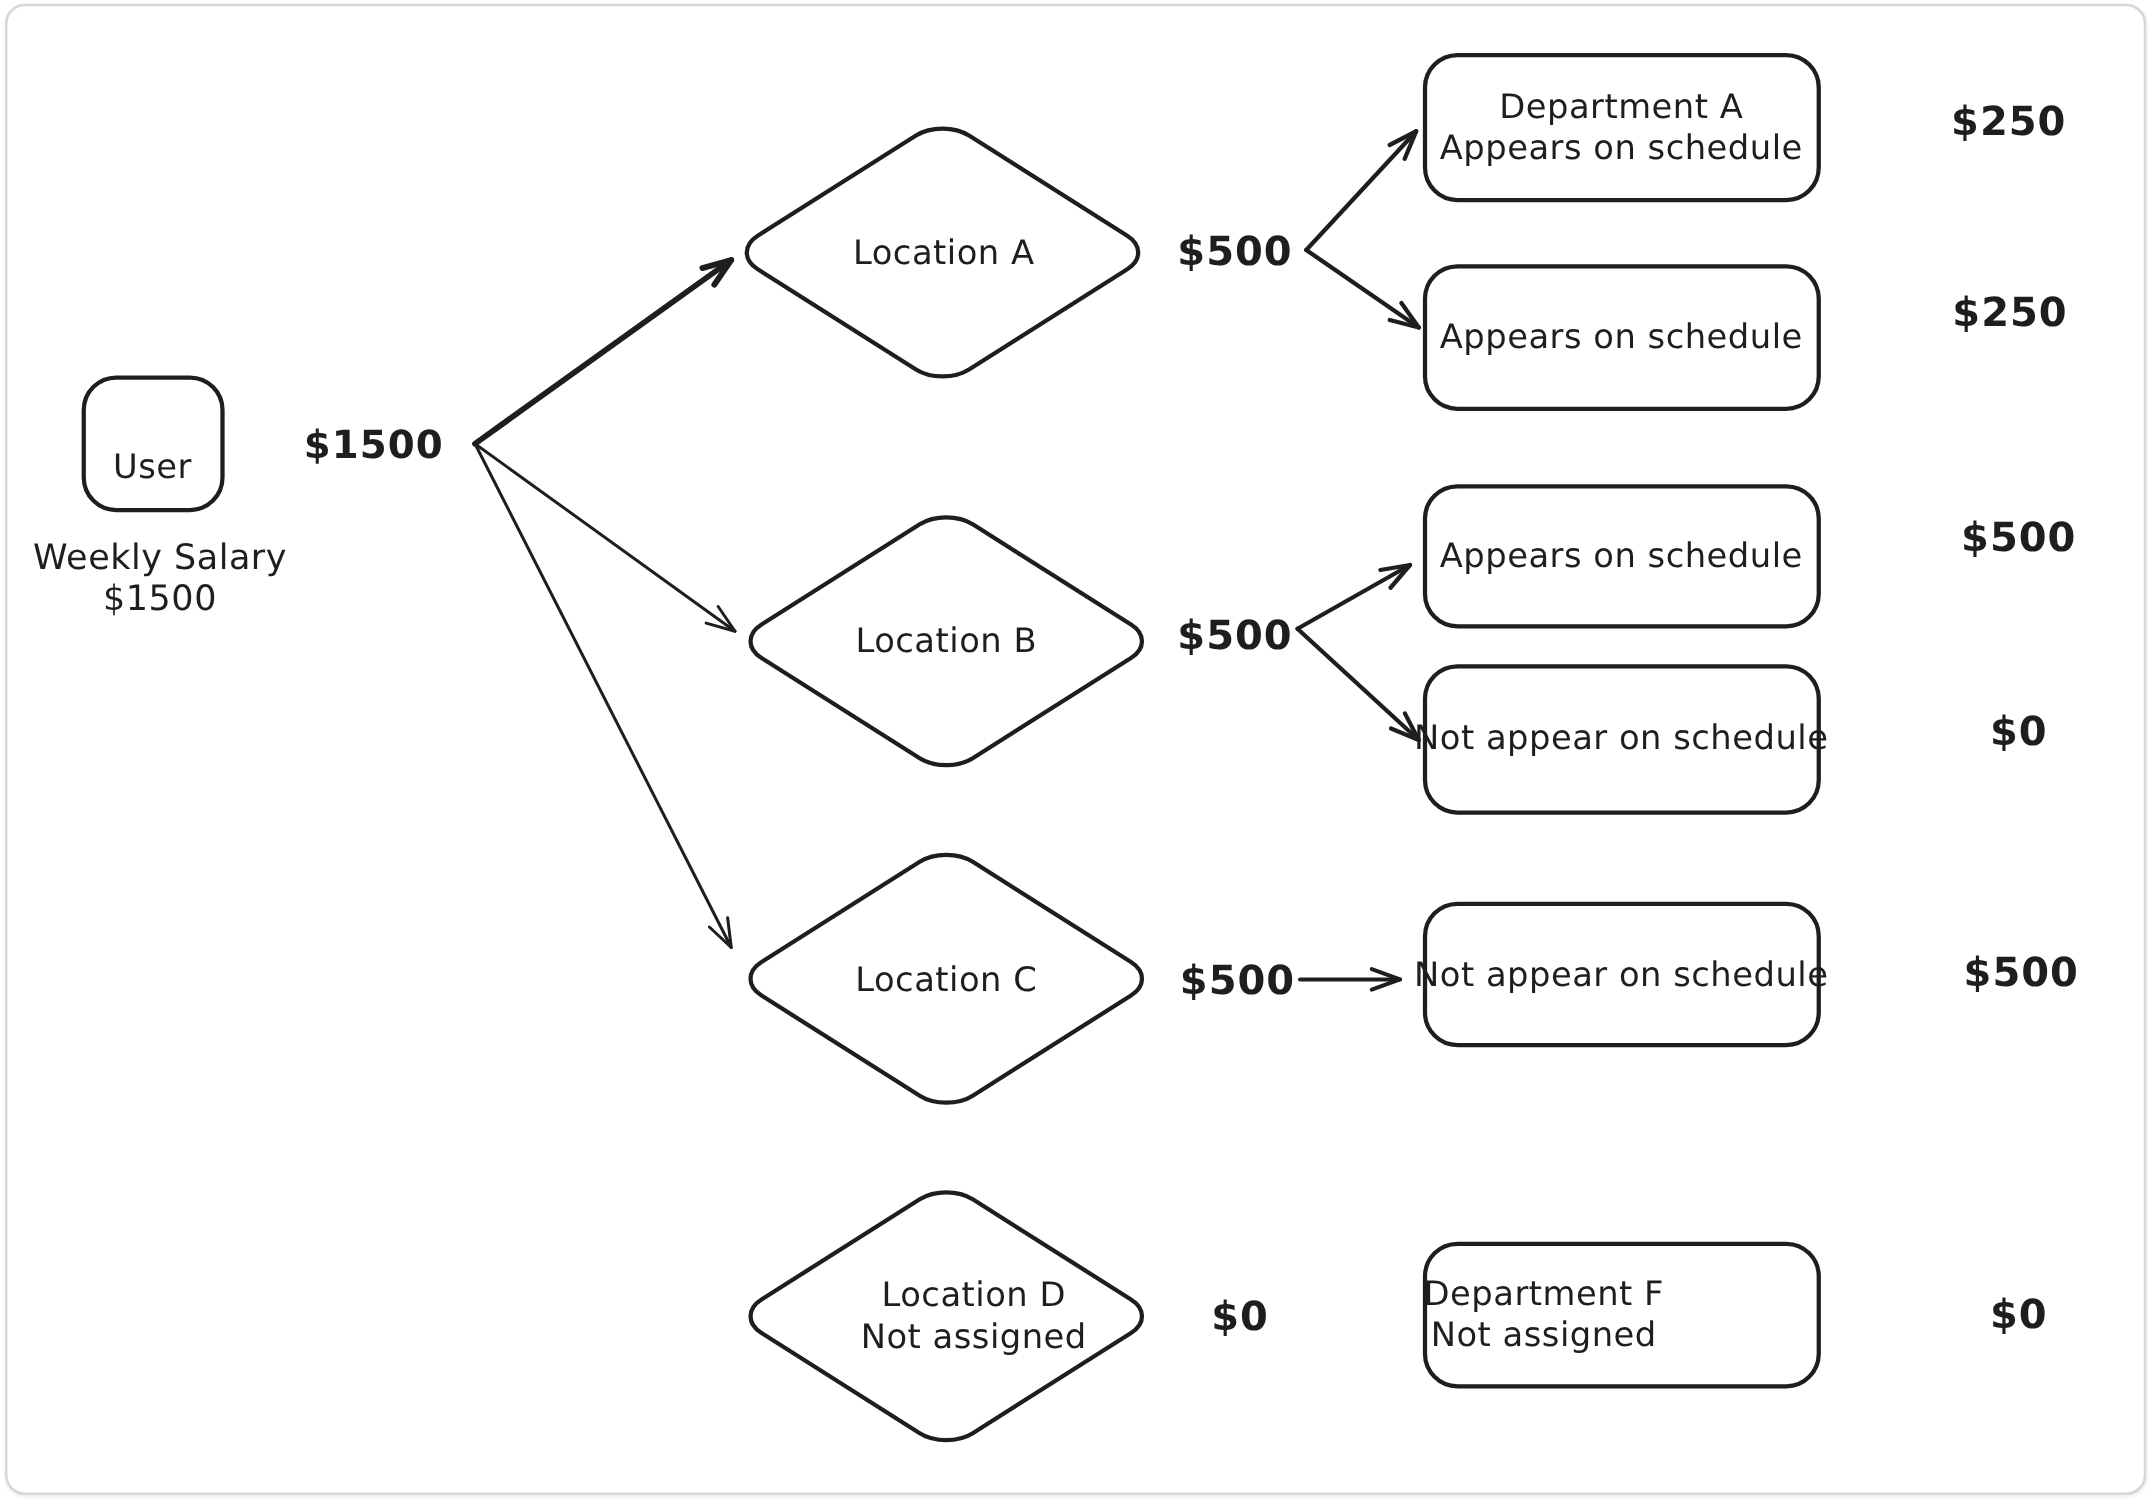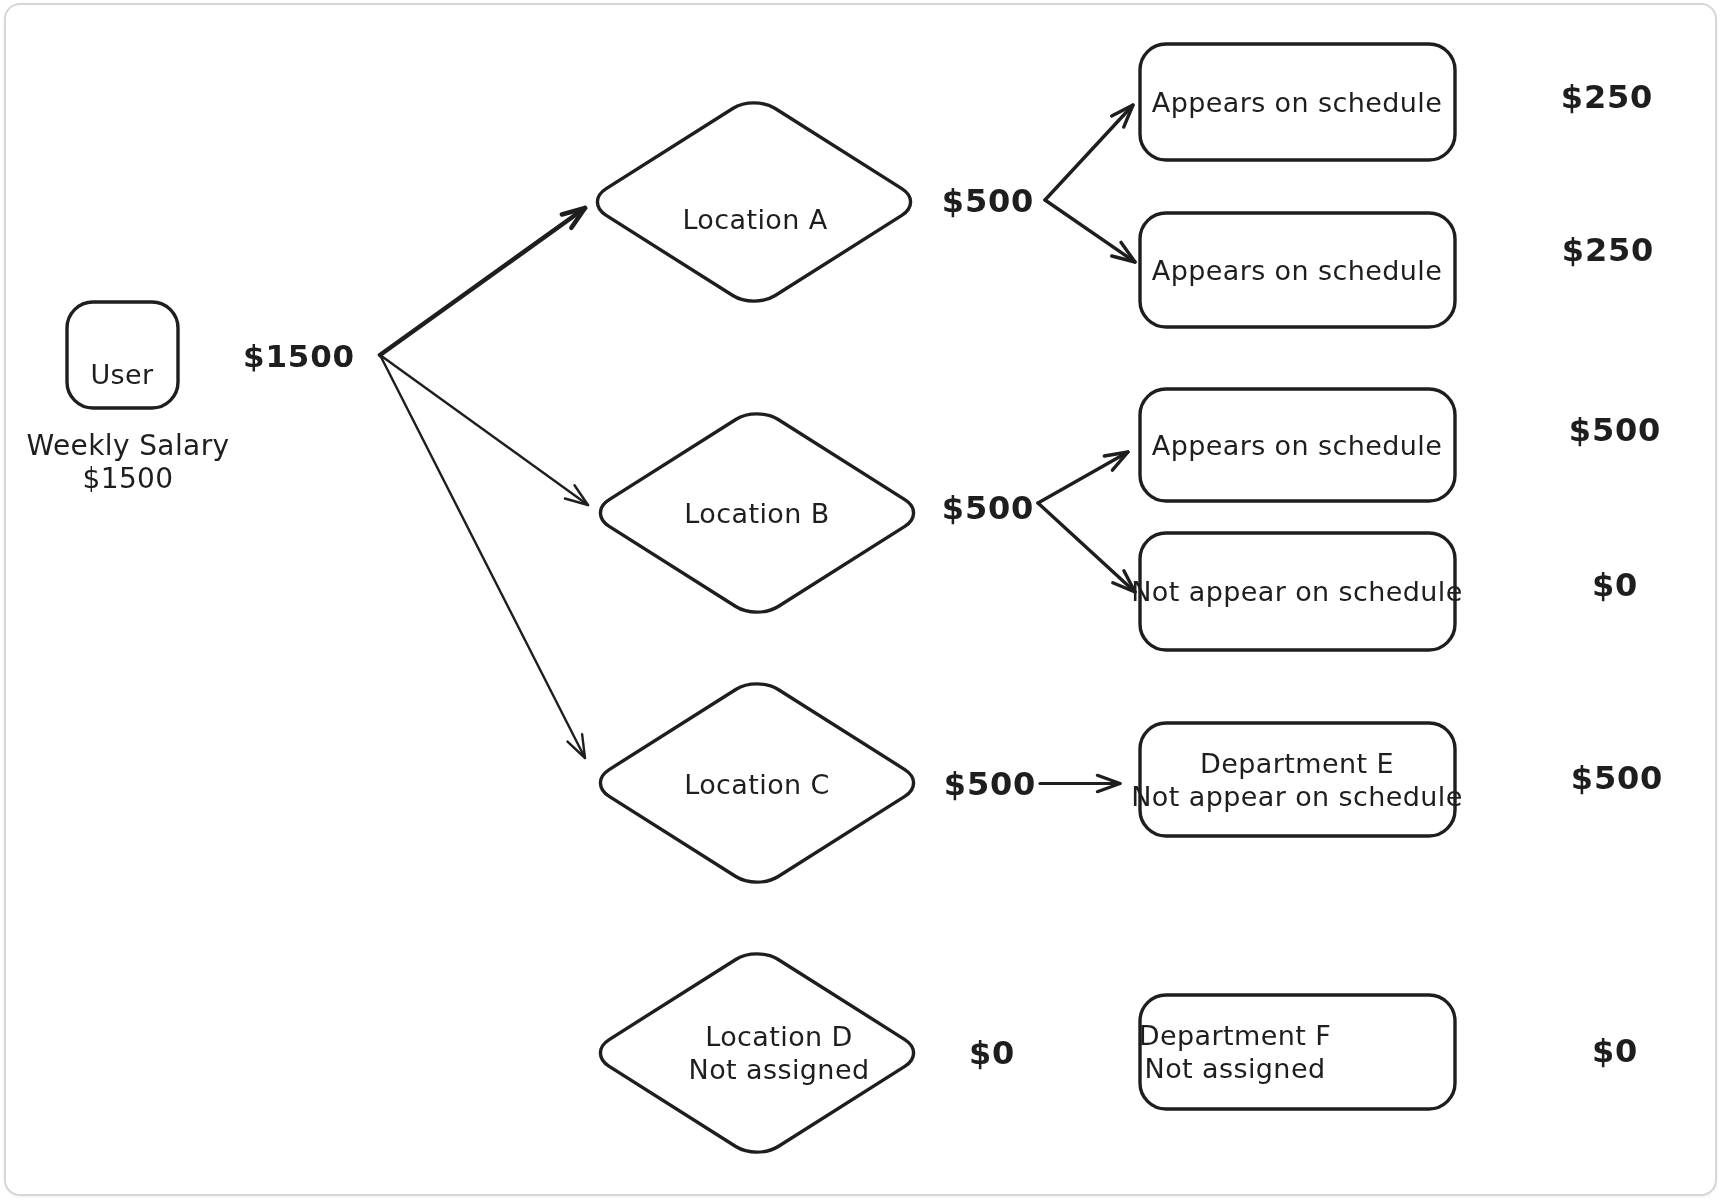--- a/index.html
+++ b/index.html
@@ -91,21 +91,21 @@
   </g>
 </svg>
 
 <div class="t node-text" style="left:122px;top:374px;">User</div>
 <div class="t money-big" style="left:299px;top:356px;">$1500</div>
 <div class="t caption" style="left:128px;top:462px;">
   <div>Weekly Salary</div>
   <div>$1500</div>
 </div>
 
-<div class="t node-text" style="left:755px;top:203px;margin-top:16px;">
+<div class="t node-text" style="left:755px;top:203px;">
   <div>Location A</div>
   <div></div>
 </div>
 <div class="t node-text" style="left:757px;top:513px;">
   <div>Location B</div>
   <div></div>
 </div>
 <div class="t node-text" style="left:757px;top:784px;">
   <div>Location C</div>
   <div></div>
@@ -114,33 +114,33 @@
   <div>Location D</div>
   <div>Not assigned</div>
 </div>
 
 <div class="t money" style="left:988px;top:201px;">$500</div>
 <div class="t money" style="left:988px;top:508px;">$500</div>
 <div class="t money" style="left:990px;top:784px;">$500</div>
 <div class="t money" style="left:992px;top:1053px;">$0</div>
 
 <div class="t node-text" style="left:1297px;top:102px;">
+  <div>Department A</div>
   <div>Appears on schedule</div>
 </div>
 <div class="t node-text" style="left:1297px;top:270px;">
   <div>Appears on schedule</div>
 </div>
 <div class="t node-text" style="left:1297px;top:445px;">
   <div>Appears on schedule</div>
 </div>
 <div class="t node-text" style="left:1297px;top:591px;">
   <div>Not appear on schedule</div>
 </div>
 <div class="t node-text" style="left:1297px;top:780px;">
-  <div>Department E</div>
   <div>Not appear on schedule</div>
 </div>
 <div class="t node-text" style="left:1235px;top:1052px;">
   <div>Department F</div>
   <div>Not assigned</div>
 </div>
 
 <div class="t money" style="left:1607px;top:97px;">$250</div>
 <div class="t money" style="left:1608px;top:250px;">$250</div>
 <div class="t money" style="left:1615px;top:430px;">$500</div>

